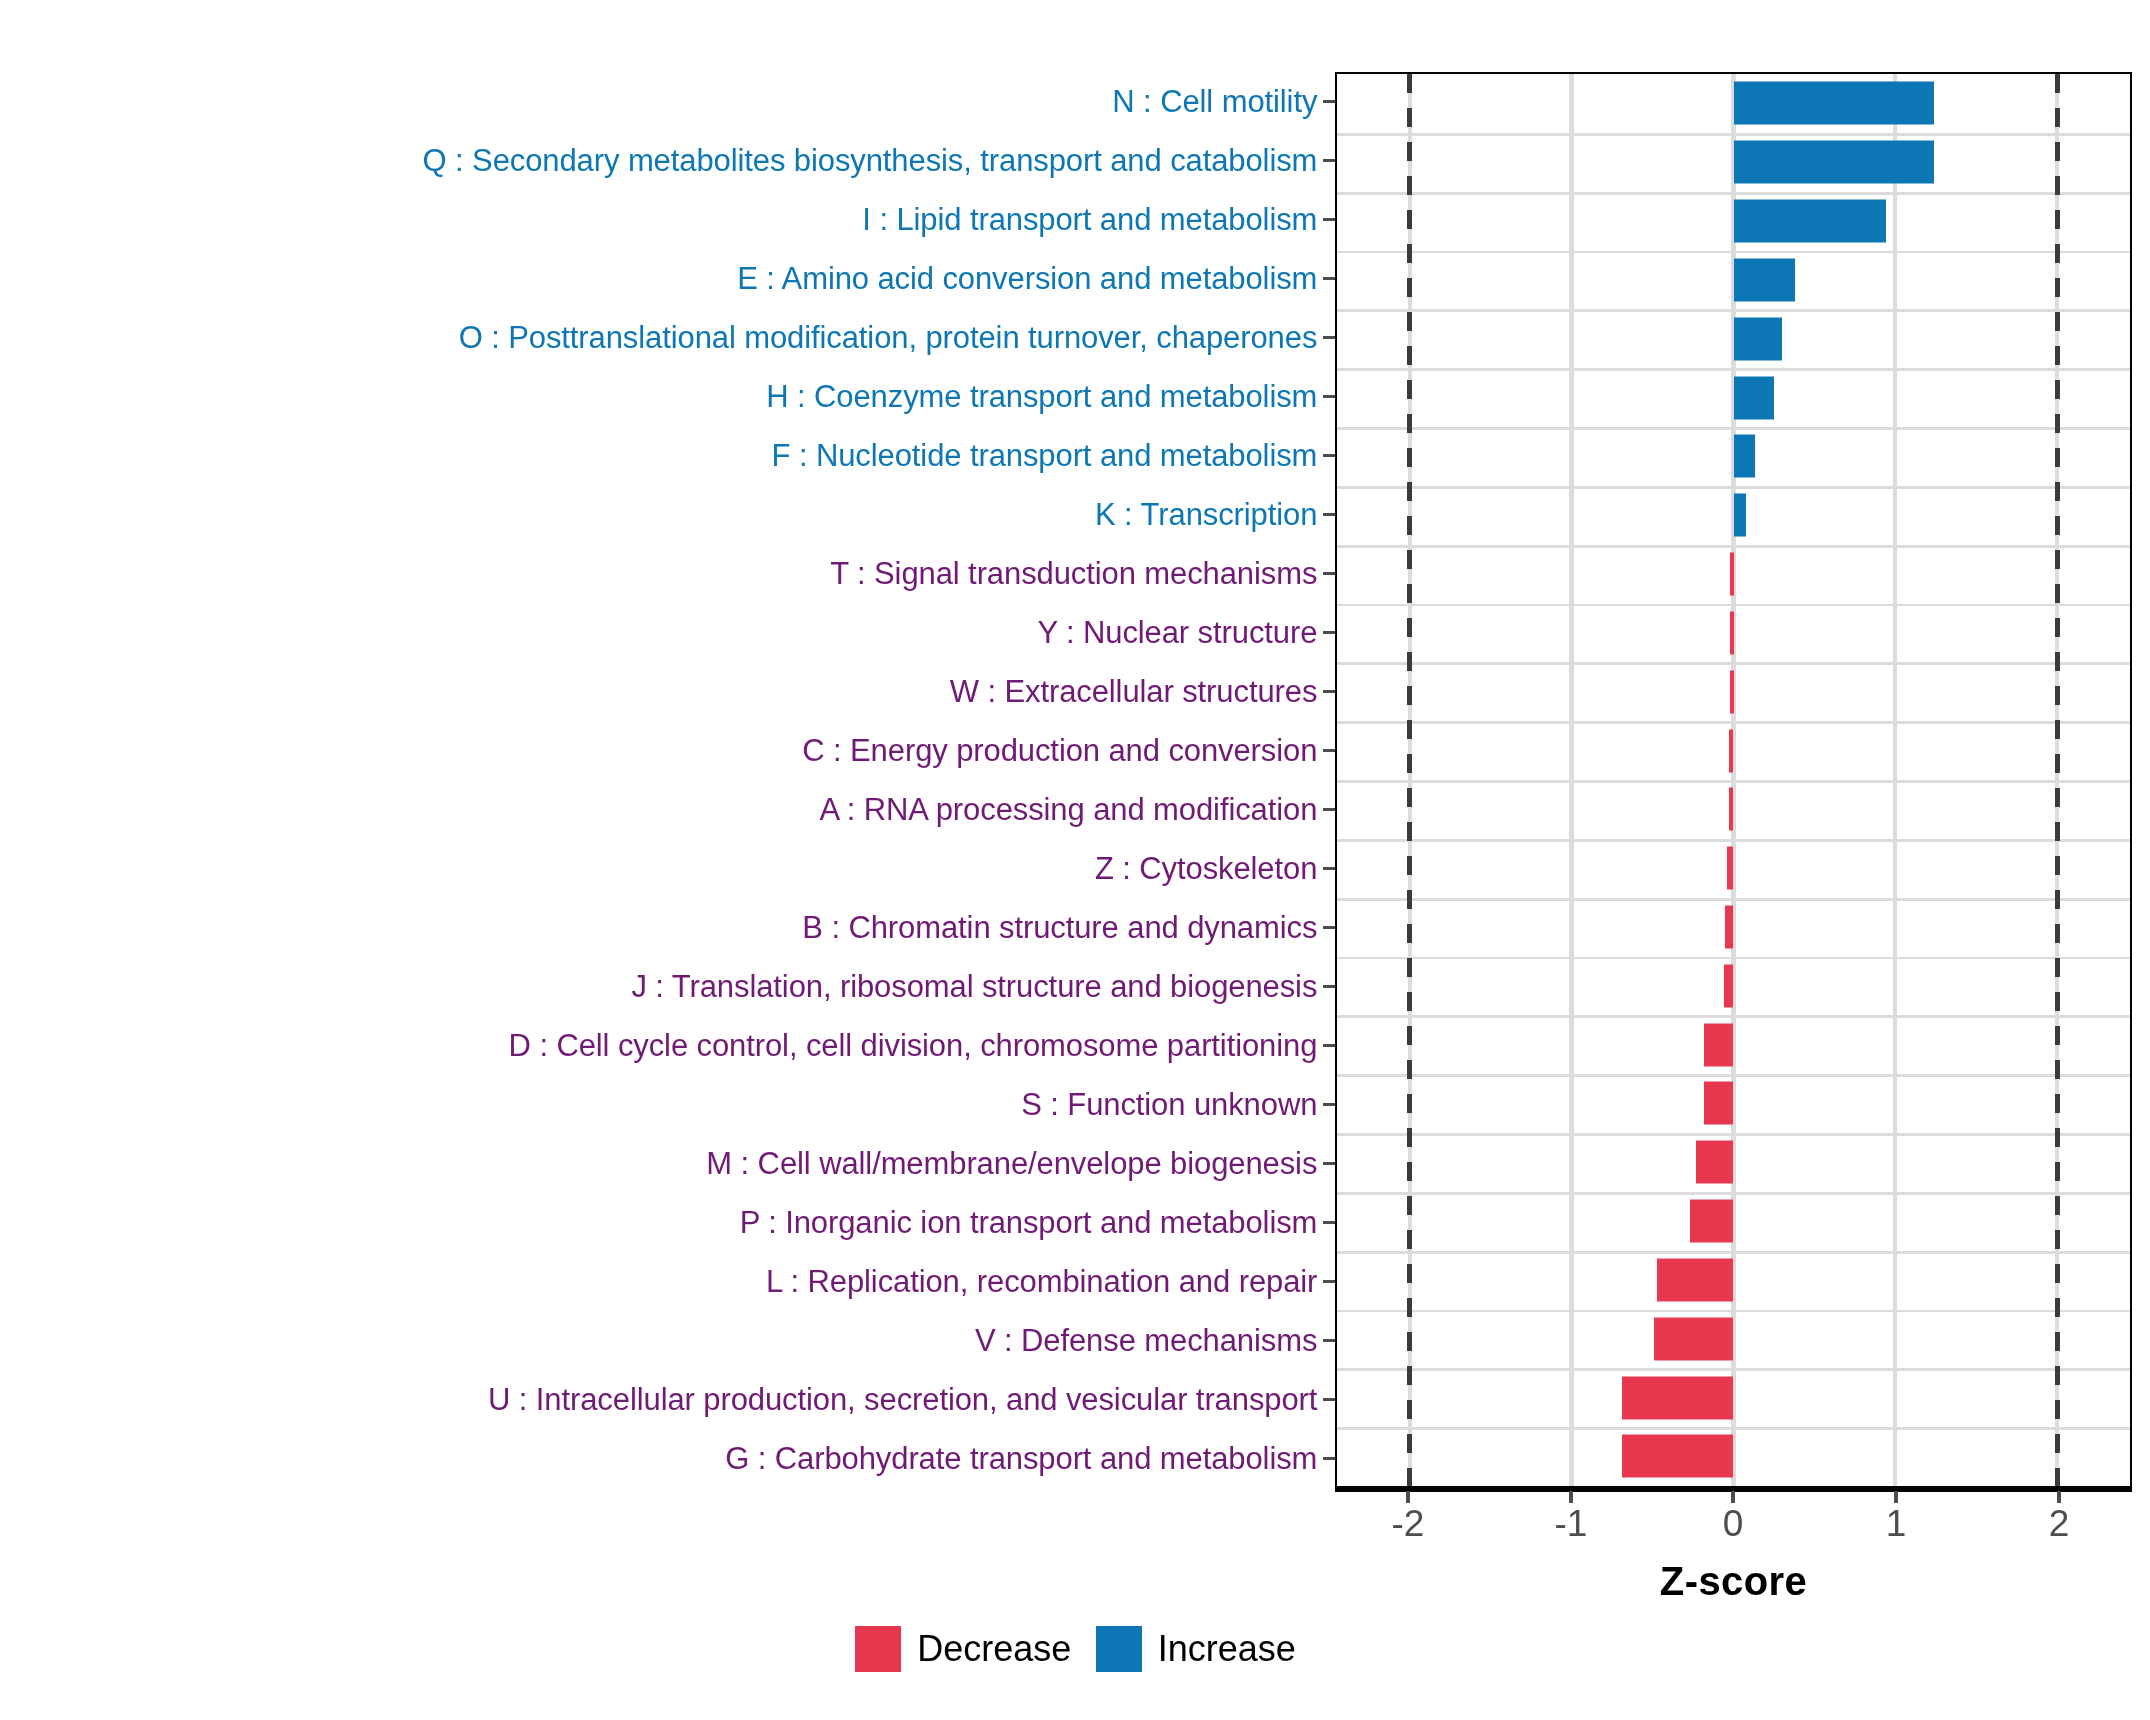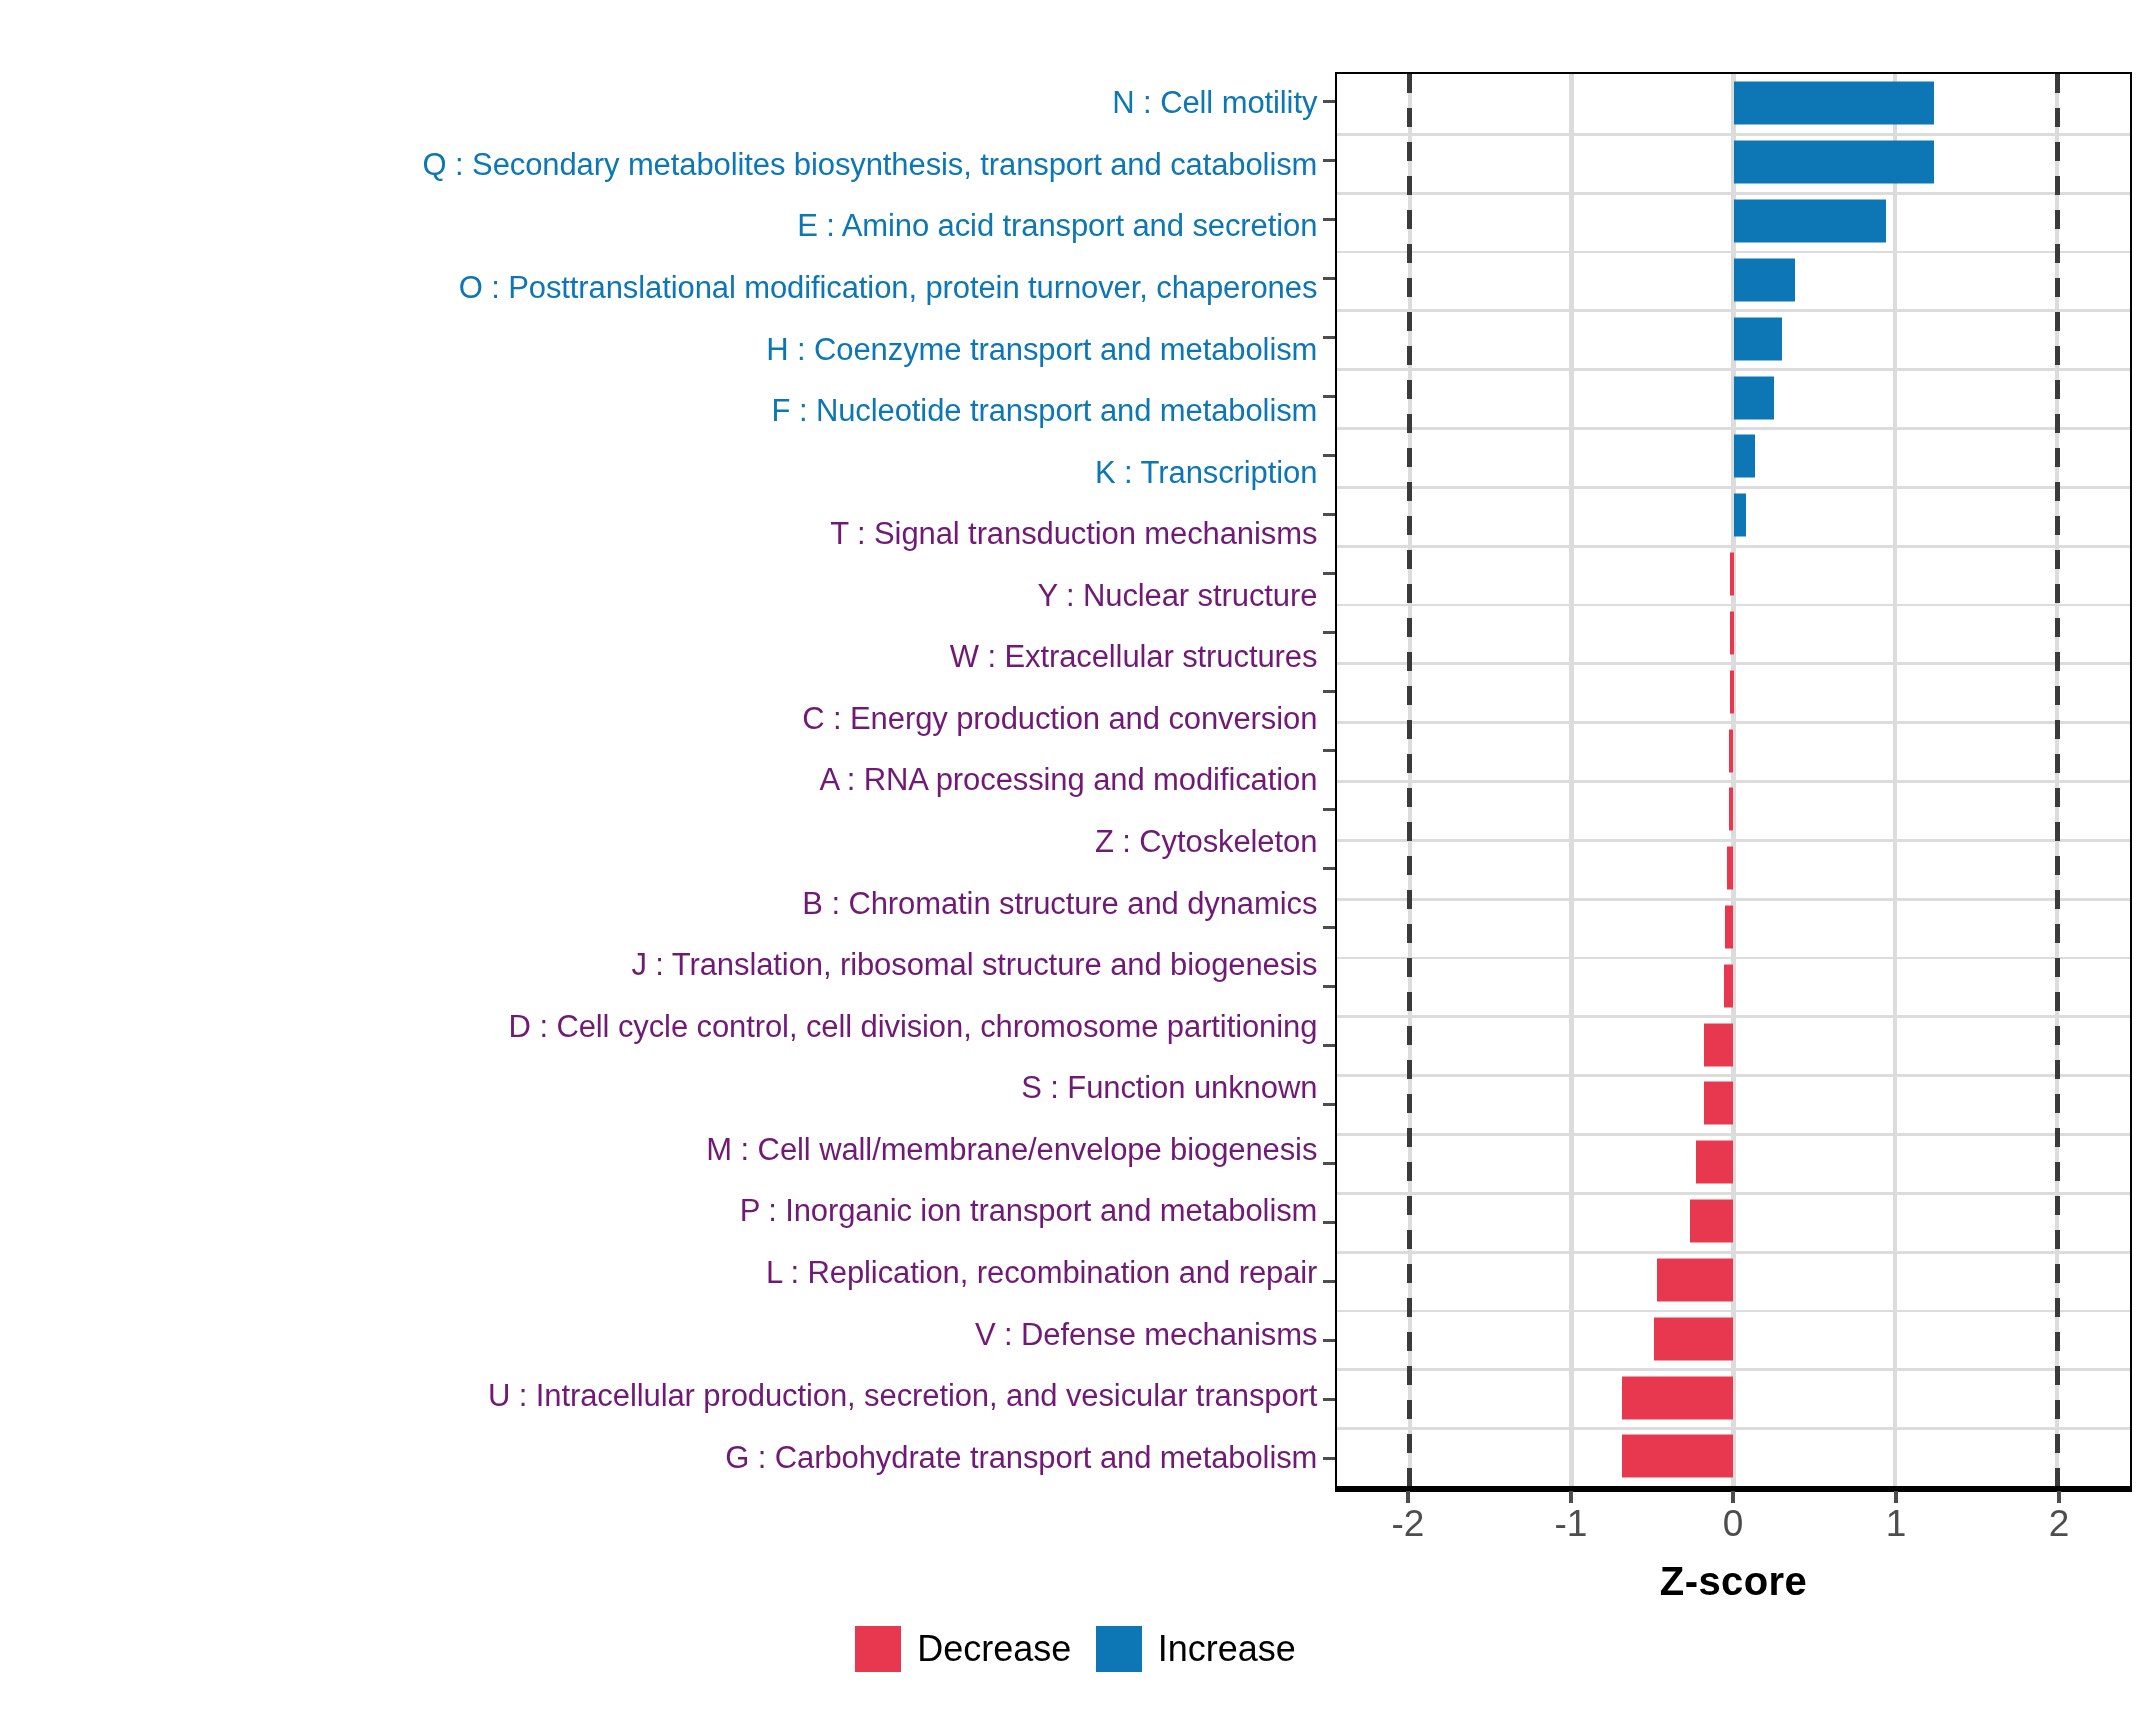--- a/index.html
+++ b/index.html
@@ -207,21 +207,24 @@
 <div id="root">
 
   <div id="labels">
       <div class="label-row">
         <span class="label-text up">N : Cell motility</span>
       </div>
       <div class="label-row">
         <span class="label-text up">Q : Secondary metabolites biosynthesis, transport and catabolism</span>
       </div>
       <div class="label-row">
-        <span class="label-text up">E : Amino acid transport and secretion</span>
+        <span class="label-text up">I : Lipid transport and metabolism</span>
+      </div>
+      <div class="label-row">
+        <span class="label-text up">E : Amino acid conversion and metabolism</span>
       </div>
       <div class="label-row">
         <span class="label-text up">O : Posttranslational modification, protein turnover, chaperones</span>
       </div>
       <div class="label-row">
         <span class="label-text up">H : Coenzyme transport and metabolism</span>
       </div>
       <div class="label-row">
         <span class="label-text up">F : Nucleotide transport and metabolism</span>
       </div>

